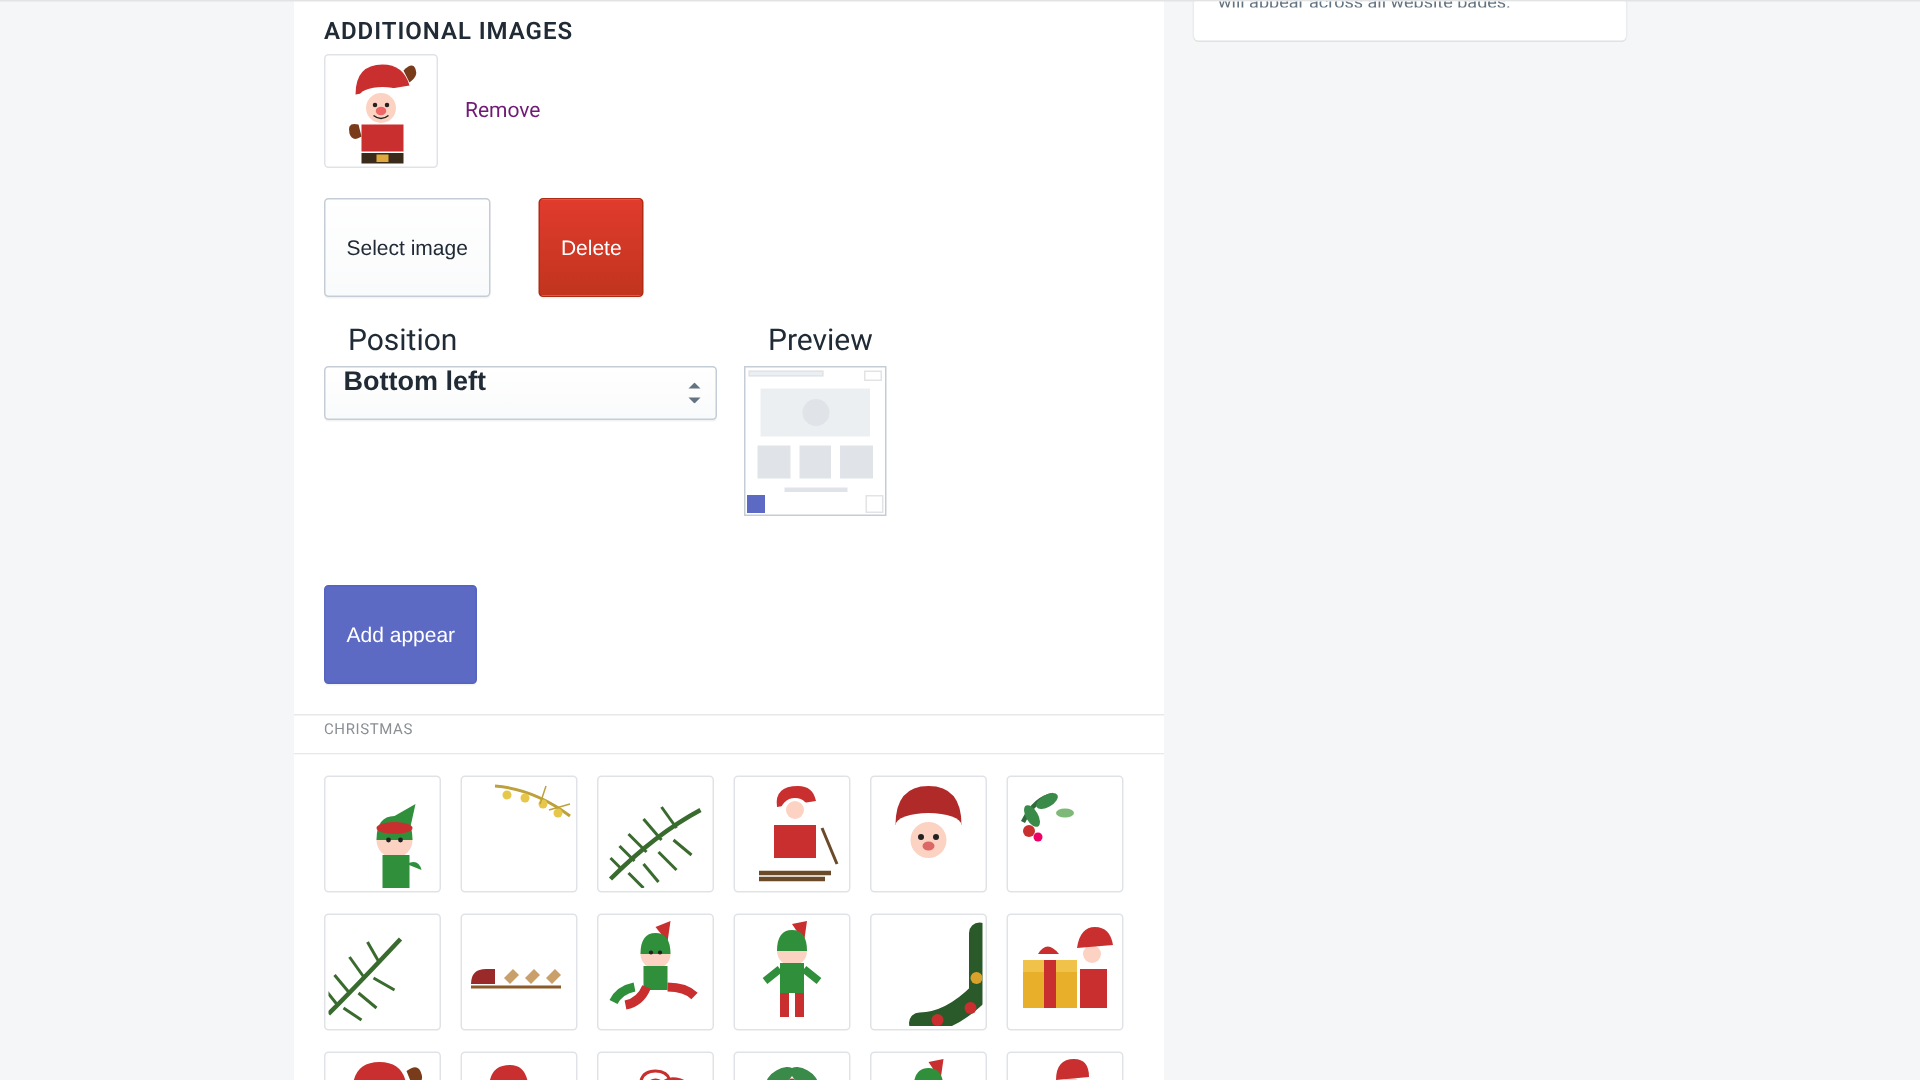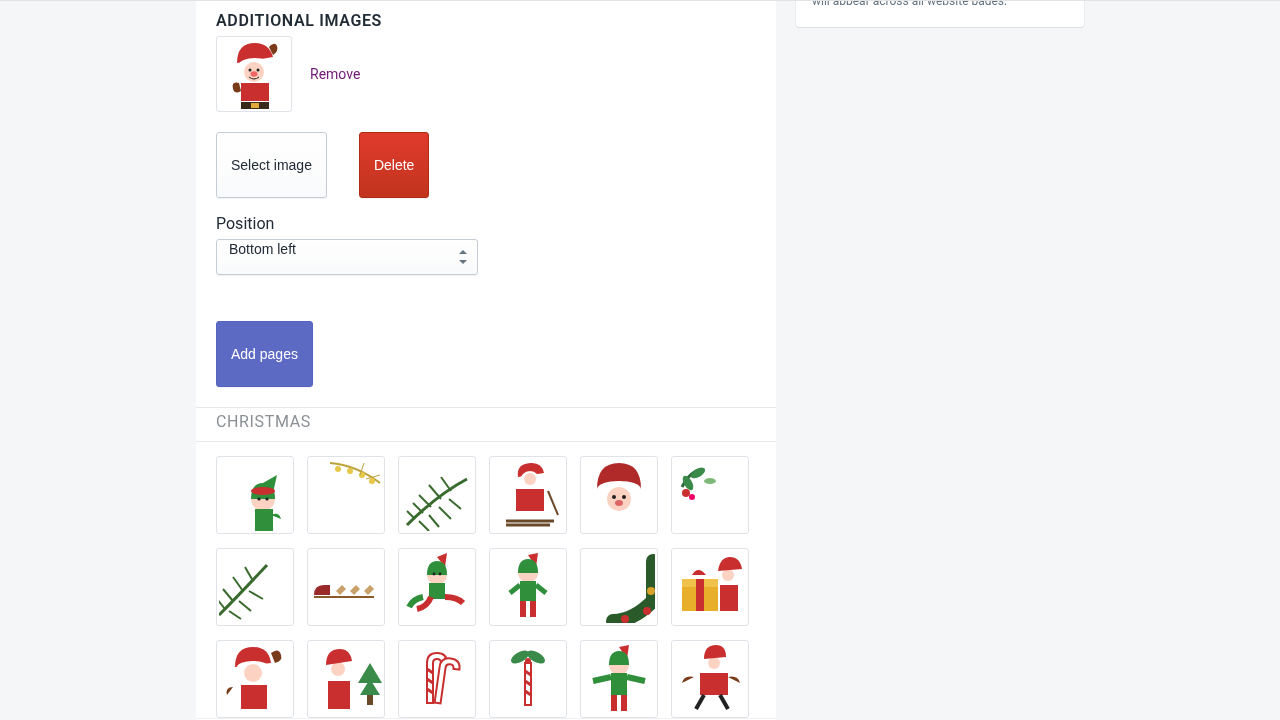--- a/index.html
+++ b/index.html
@@ -67,37 +67,38 @@
     color: #fff;
     margin-left: 24px;
   }
   .btn-primary {
     background: #5c6ac4;
     border: 1px solid #5563c1;
     color: #fff;
   }
 
   .pos-prev-row { display: flex; gap: 18px; }
-  .field-label { font-size: 16px; color: #212b36; margin-bottom: 6px; }
+  .field-label { font-size: 20px; color: #212b36; margin-bottom: 6px; margin-left: 16px; }
   .select-wrap {
     position: relative;
     width: 262px;
   }
   .select {
     width: 100%;
     height: 36px;
     border: 1px solid #c4cdd5;
     border-radius: 3px;
     padding: 0 28px 16px 12px;
     background: linear-gradient(#fff,#f9fafb);
-    font-size: 14px;
+    font-size: 18px;
     color: #212b36;
     appearance: none;
     box-shadow: 0 1px 0 rgba(22,29,37,0.05), inset 0 1px 0 #fff;
     cursor: pointer;
+    font-weight: bold;
   }
   .select-caret {
     position: absolute; right: 8px; top: 50%; transform: translateY(-50%);
     width: 12px; height: 14px; pointer-events: none;
     color: #637381;
   }
   .preview-box {
     width: 95px; height: 100px;
     border: 1px solid #c4cdd5;
     background: #fff;
@@ -110,21 +111,21 @@
   .pv-circle { position:absolute; top:21px; left:50%; transform:translateX(-50%); width:18px; height:18px; background:#e0e3e7; border-radius:50%; }
   .pv-cards { position:absolute; top:52px; left:8px; right:8px; height:22px; display:flex; gap:6px; }
   .pv-cards div { flex:1; background:#e0e3e7; }
   .pv-text { position:absolute; top:80px; left:26px; width:42px; height:3px; background:#e0e3e7; }
   .pv-mark-bl { position:absolute; bottom:1px; left:1px; width:12px; height:12px; background:#5c6ac4; }
   .pv-mark-br { position:absolute; bottom:1px; right:1px; width:12px; height:12px; border:0.5px solid #e1e3e5; }
 
   .add-row { margin-top: 46px; padding-bottom: 20px; }
 
   .gallery-head {
-    font-size: 16px; letter-spacing: .04em; color:#8a8f94;
+    font-size: 10px; letter-spacing: .04em; color:#8a8f94;
     padding: 4px 20px 10px;
     background:#fff;
     border-top:1px solid #e6e8ea;
     border-bottom:1px solid #e6e8ea;
   }
   .gallery {
     padding: 14px 20px 0;
     background:#fff;
   }
   .grid {
@@ -213,24 +214,43 @@
           <div class="field-label">Position</div>
           <div class="select-wrap">
             <input class="select" readonly="" value="Bottom left" style="">
             <span class="select-caret">
               <svg viewBox="0 0 10 14" width="10" height="14">
                   <path d="M5 0 L9 4 H1 Z M5 14 L1 10 H9 Z" fill="#637381"></path>
                 </svg>
             </span>
           </div>
         </div>
+        <div>
+          <div class="field-label">Preview</div>
+          <div class="preview-box">
+            <div class="pv-top">
+                <div class="s1"></div>
+                <div class="s2"></div>
+              </div>
+            <div class="pv-hero"></div>
+              <div class="pv-circle"></div>
+            <div class="pv-cards">
+                <div></div>
+                <div></div>
+                <div></div>
+              </div>
+            <div class="pv-text"></div>
+            <div class="pv-mark-bl"></div>
+            <div class="pv-mark-br"></div>
+          </div>
+        </div>
       </div>
 
       <div class="add-row">
-        <button class="btn btn-primary">Add pages</button>
+        <button class="btn btn-primary">Add appear</button>
       </div>
     </div>
 
     <div class="gallery-head">CHRISTMAS</div>
 
     <div class="gallery card">
       <div class="grid">
 
         <div class="gitem">
             <svg width="72" height="72" viewBox="0 0 72 72">

